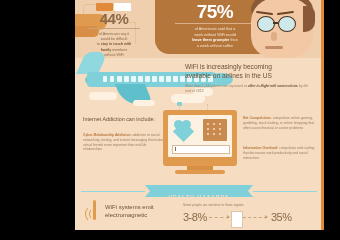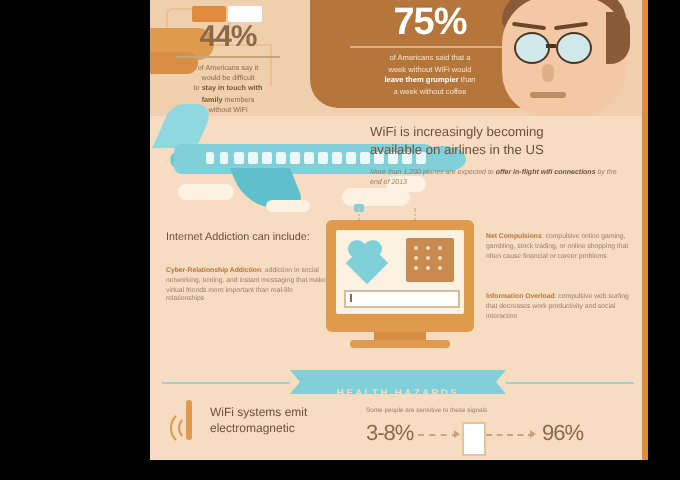--- a/index.html
+++ b/index.html
@@ -285,18 +285,18 @@
         <span>WiFi systems emit</span><br>
         <span>electromagnetic</span>
       </div>
       <div class="bot-note">Some people are sensitive to these signals</div>
       <div class="pct pct-a">3-8%</div>
       <div class="arrow ar-a"></div>
       <div class="ah ah-a"></div>
       <div class="mini-card"></div>
       <div class="arrow ar-b"></div>
       <div class="ah ah-b"></div>
-      <div class="pct pct-b">96%</div>
+      <div class="pct pct-b">35%</div>
     </div>
 
   </div>
   <div class="sheet-edge"></div>
 </div>
 
 </body></html>

